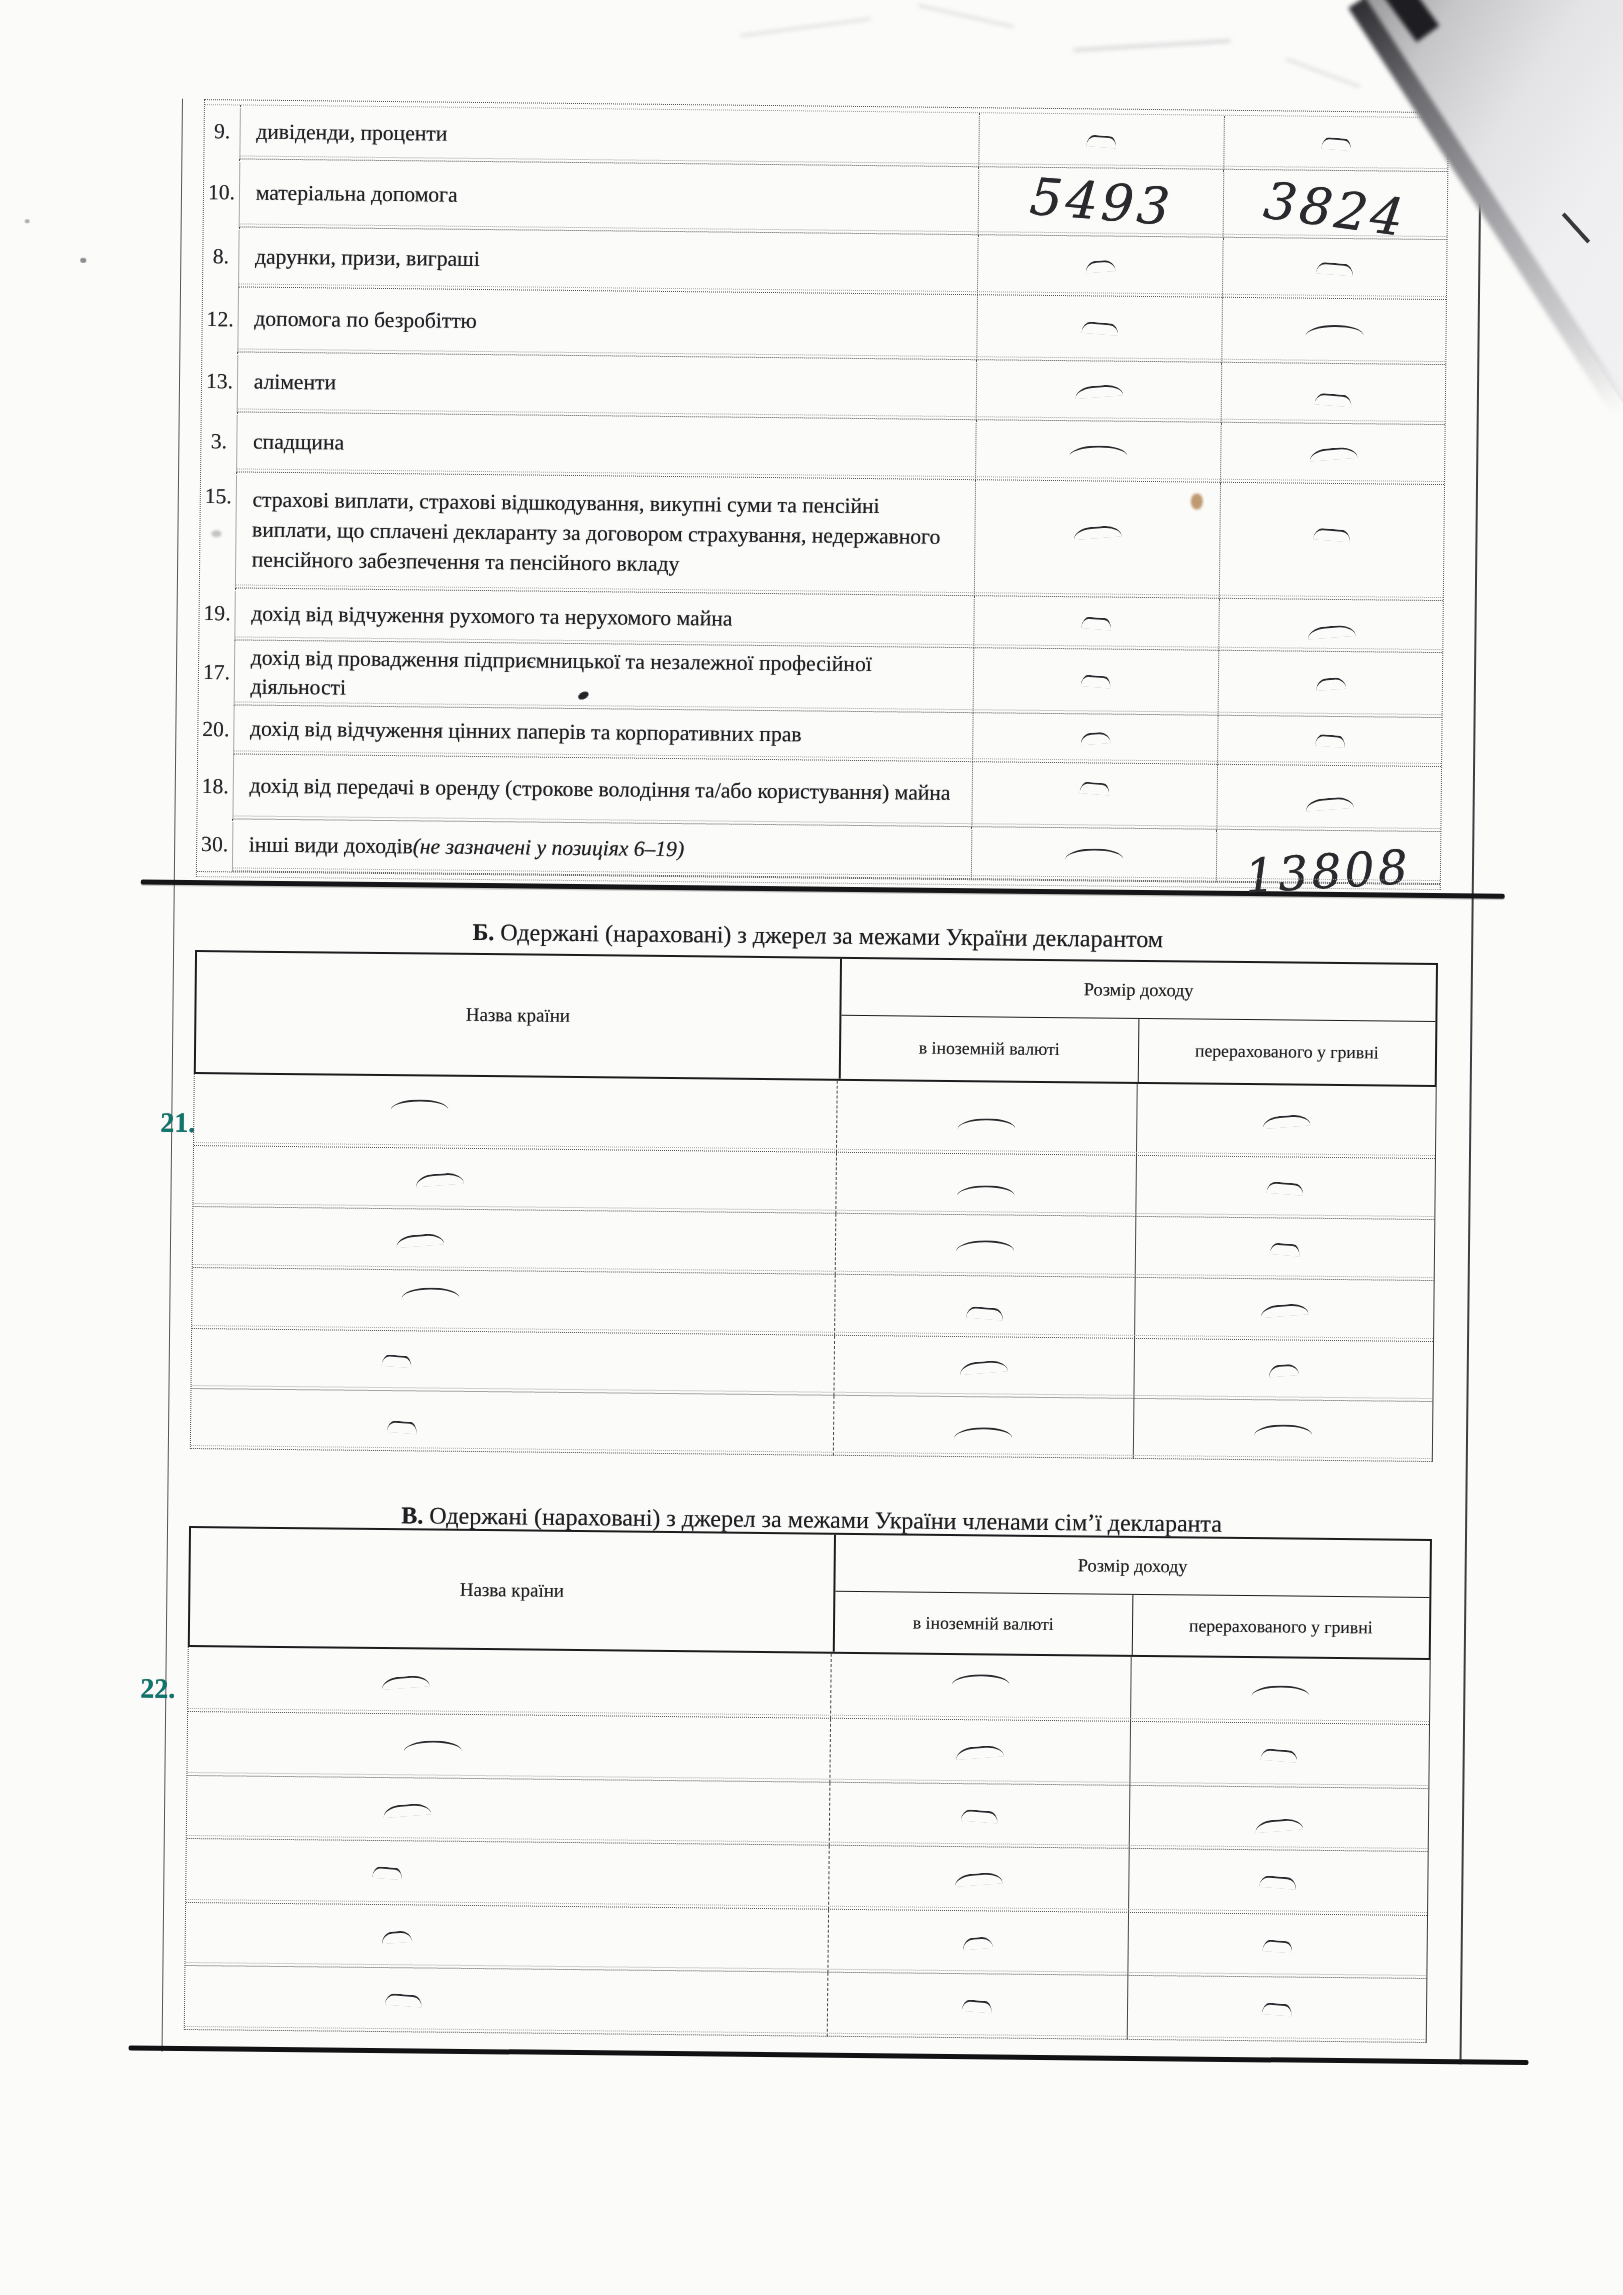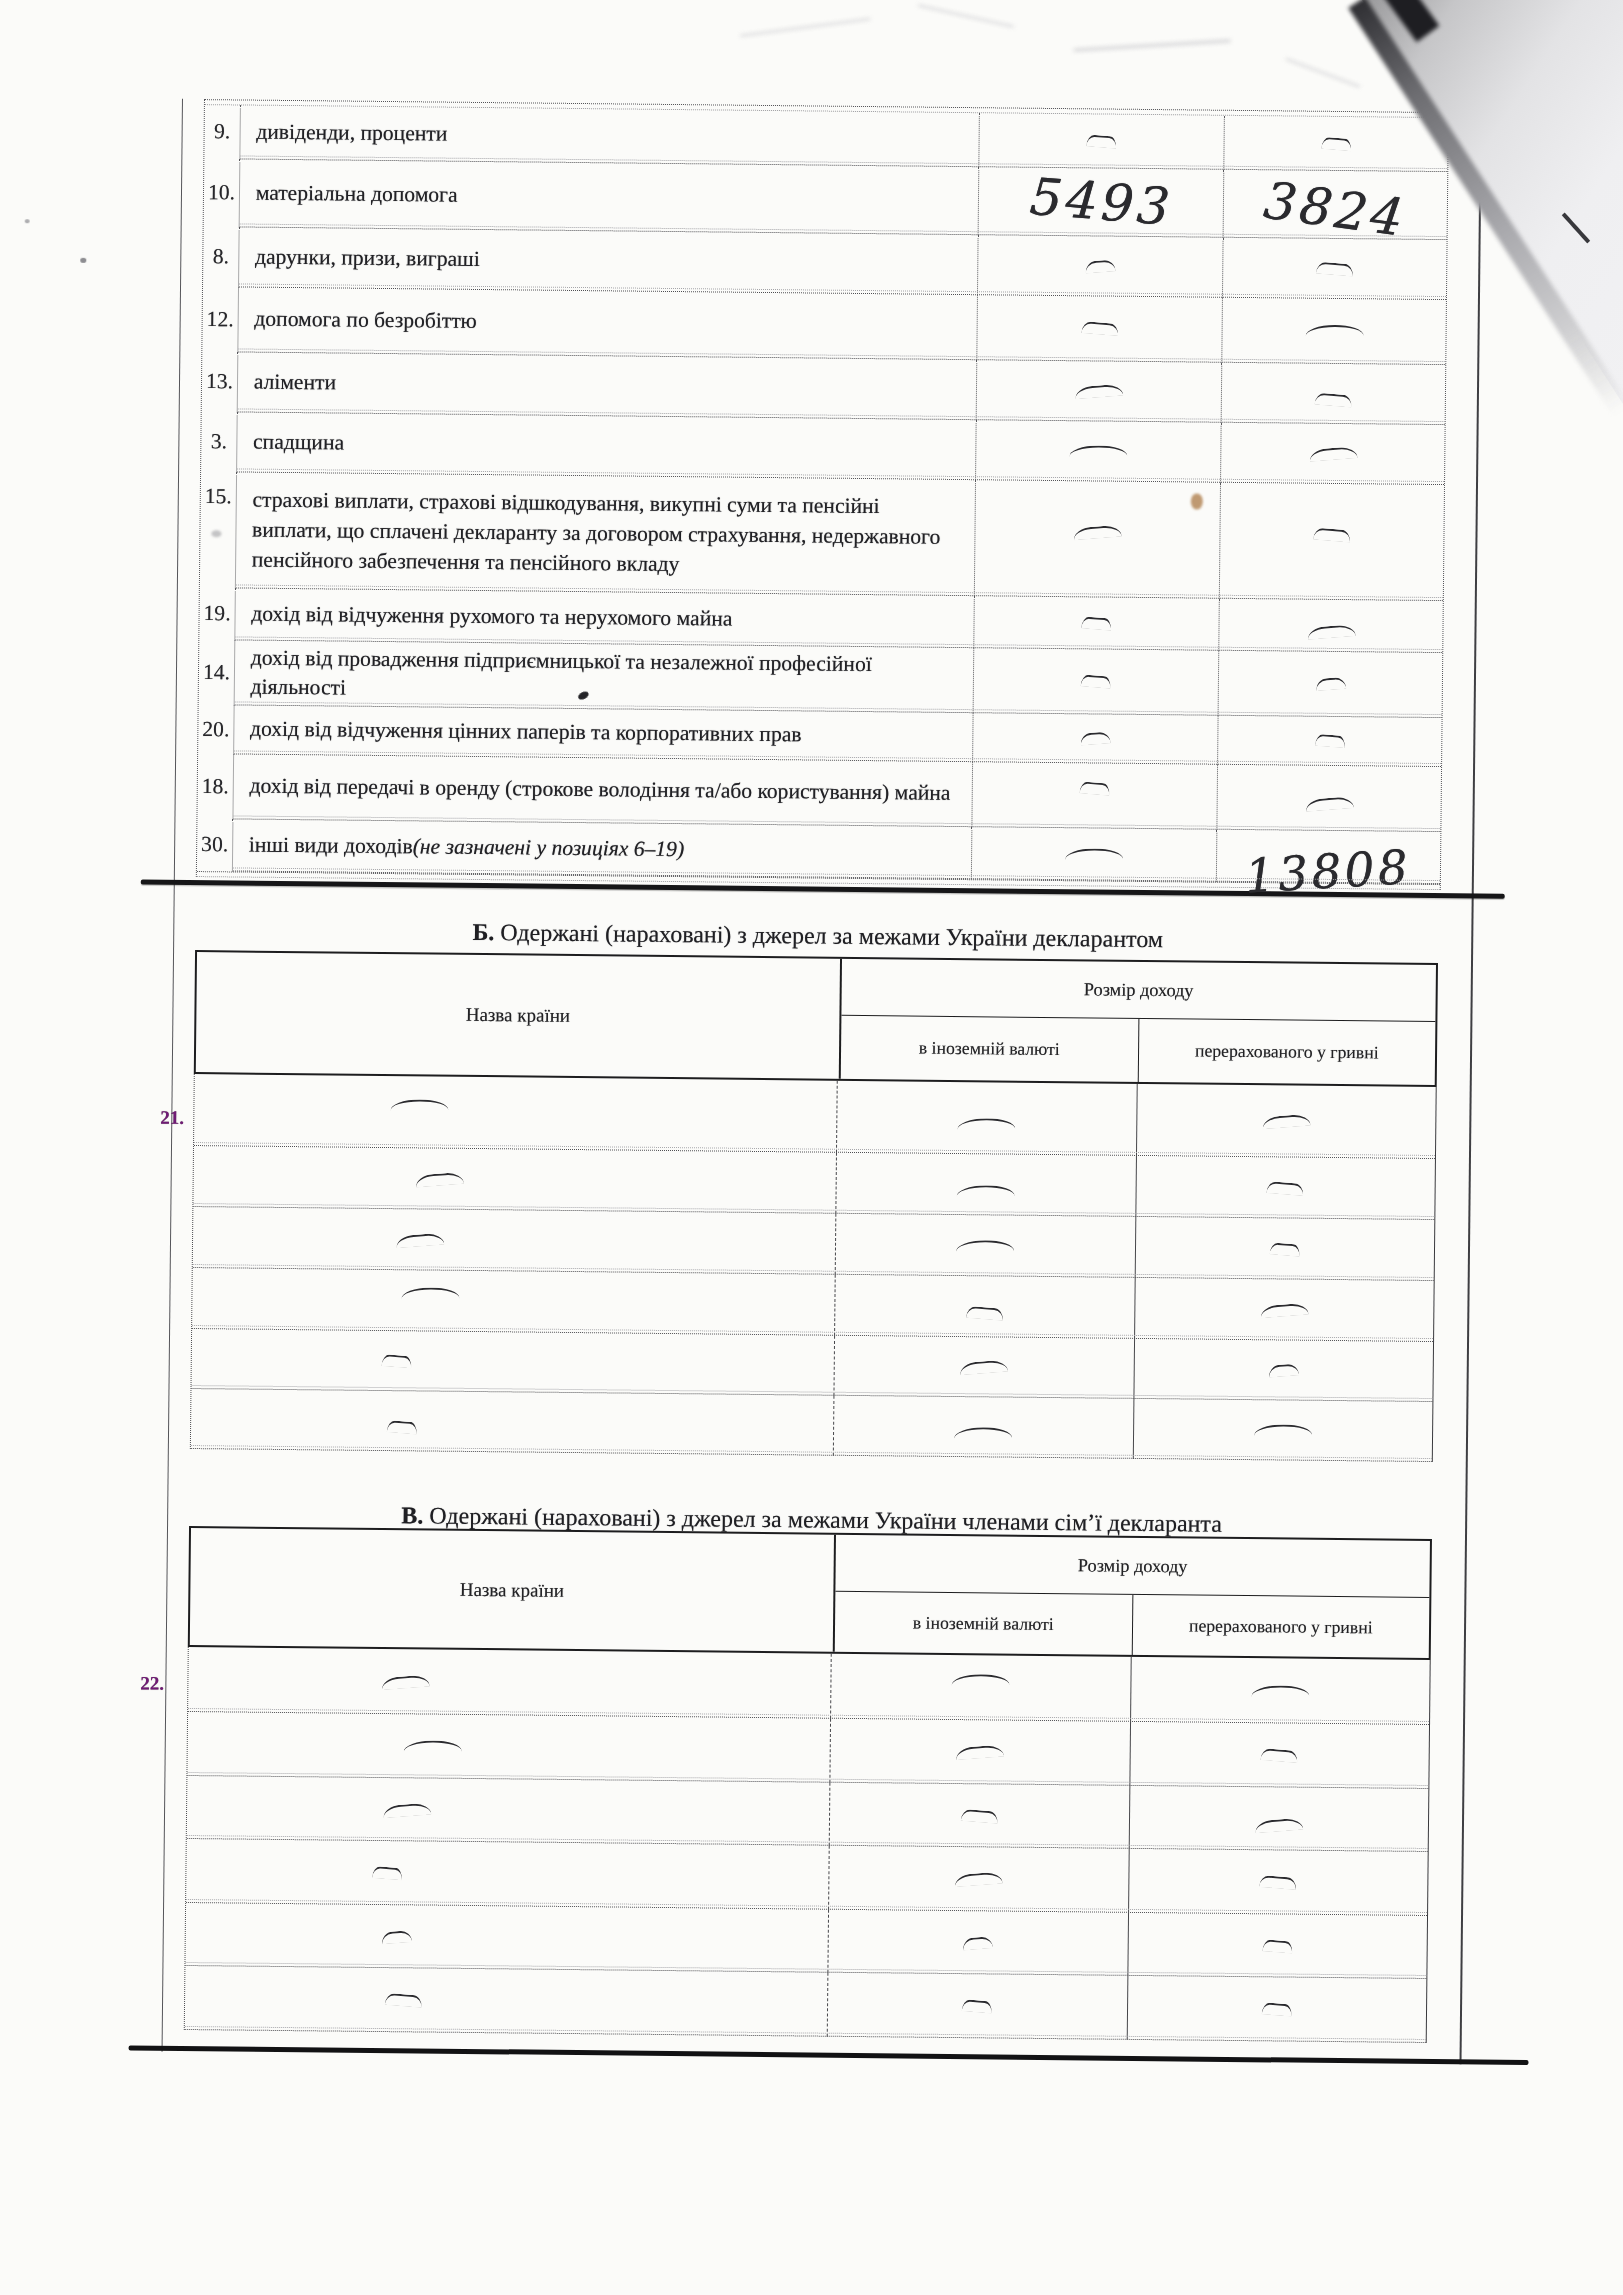--- a/index.html
+++ b/index.html
@@ -68,21 +68,21 @@
   .ch-sub{flex:1;display:flex;}
   .ch-cur{flex:1;border-right:1.3px solid #1d1d1f;display:flex;align-items:center;justify-content:center;font-size:17.7px;text-shadow:0 0 0.7px rgba(40,40,40,.5);box-sizing:border-box;}
   .ch-grn{flex:1;display:flex;align-items:center;justify-content:center;font-size:17.7px;text-shadow:0 0 0.7px rgba(40,40,40,.5);}
   .cbody{border-left:1.3px dotted #4e4e52;border-right:1.3px solid #3a3a3e;box-sizing:border-box;}
   .crow{position:relative;display:flex;}
   .crow::before{content:"";position:absolute;left:0;right:0;bottom:0;border-bottom:1.3px dotted #4e4e52;}
   .crow::after{content:"";position:absolute;left:0;right:0;bottom:2.6px;border-bottom:0.7px dotted #a6a6aa;}
   .cc-name{width:643px;flex:none;border-right:1.3px dashed #47474b;display:flex;align-items:center;padding-left:216px;box-sizing:border-box;}
   .cc-val{flex:1;border-right:1.3px solid #47474b;display:flex;align-items:center;justify-content:center;box-sizing:border-box;}
   .cc-val.last{border-right:none;}
-  .row-label{position:absolute;font-size:19px;font-weight:bold;color:#701a75;text-shadow:0 0 0.7px rgba(30,30,30,.6);}
+  .row-label{position:absolute;font-size:28px;font-weight:bold;color:#0f766e;text-shadow:0 0 0.7px rgba(30,30,30,.6);}
 
   
   .fold-light{
     position:absolute;left:1362px;top:0;width:261px;height:404px;
     clip-path:polygon(0 0,100% 0,100% 100%);
     background:linear-gradient(123deg,#98989a 0%,#c6c6c8 18%,#e3e3e5 42%,#efeff1 68%,#f1f1f3 100%);
     z-index:50;
   }
   .fold-band{
     position:absolute;left:1365px;top:-2.6px;width:487px;height:19.6px;
@@ -205,21 +205,21 @@
       <div class="c-desc">дохід від відчуження рухомого та нерухомого майна</div>
       <div class="c-v">
           <span class="hd v2 s"></span>
         </div>
       <div class="c-v last">
           <span class="hd v1 dn"></span>
         </div>
     </div>
 
     <div class="arow" style="height:65px">
-      <div class="c-num">14.</div>
+      <div class="c-num">17.</div>
       <div class="c-desc">дохід від провадження підприємницької та незалежної професійної діяльності</div>
       <div class="c-v">
           <span class="hd v2 s"></span>
         </div>
       <div class="c-v last">
           <span class="hd v1 s"></span>
         </div>
     </div>
 
     <div class="arow" style="height:49px">

